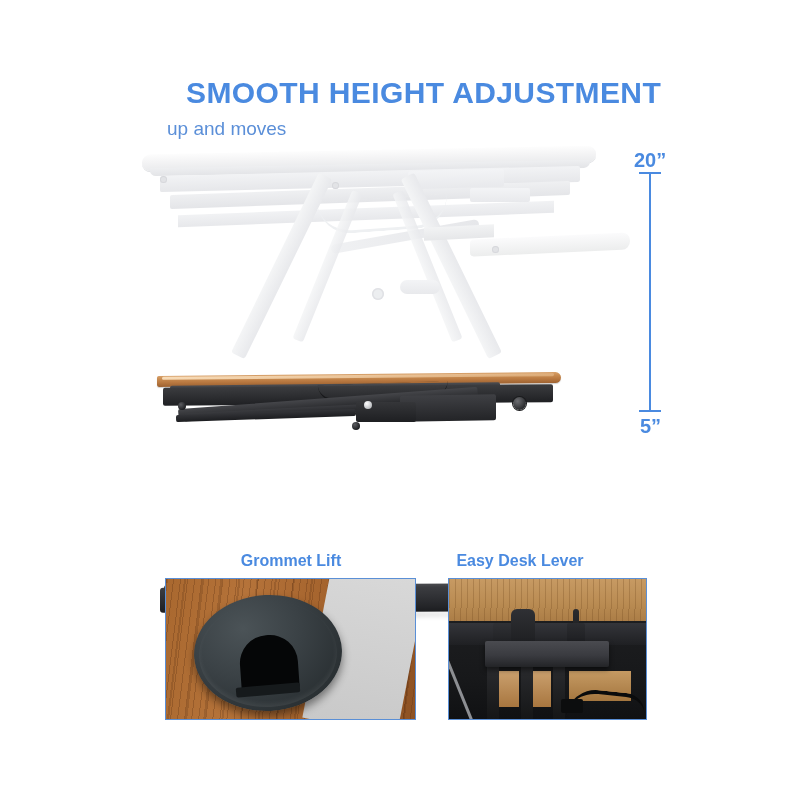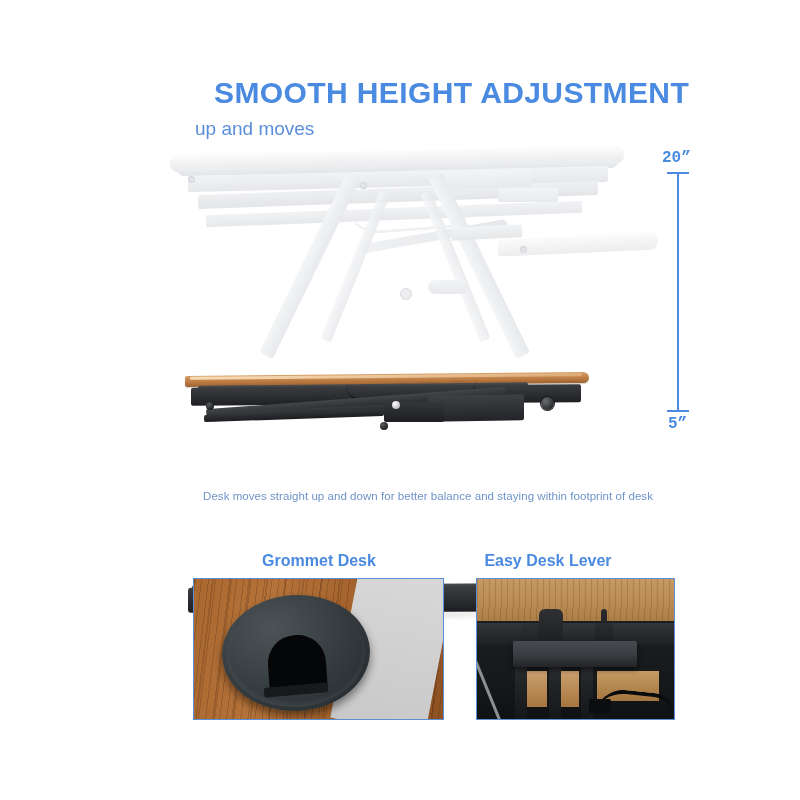--- a/index.html
+++ b/index.html
@@ -13,21 +13,20 @@
     position: relative;
     overflow: hidden;
     font-family: "Liberation Sans", sans-serif;
     -webkit-font-smoothing: antialiased;
   }
 
   .infographic {
     position: absolute;
     inset: 0;
     background: #ffffff;
-    margin-left: 28px;
   }
 
   
   .title {
     position: absolute;
     left: 186px;
     top: 76px;
     font-size: 30px;
     font-weight: bold;
     letter-spacing: 0.4px;
@@ -385,25 +384,24 @@
     position: absolute;
     left: 19px;
     width: 22px;
     height: 2px;
     background: #4a8ae0;
   }
   .dim-cap-top { top: 32px; }
   .dim-cap-bot { top: 270px; }
   .dim-label {
     position: absolute;
-    font-size: 16px;
+    font-size: 20px;
     font-weight: bold;
     color: #4a8ae0;
     white-space: nowrap;
-    font-family: Liberation Mono, monospace;
   }
   .dim-label-top { left: 14px; top: 9px; }
   .dim-label-bot { left: 20px; top: 275px; }
 
   
   .caption {
     position: absolute;
     left: 0;
     top: 490px;
     width: 800px;
@@ -664,26 +662,25 @@
   </div>
 
   <div class="dim">
     <div class="dim-label dim-label-top">20”</div>
     <div class="dim-cap dim-cap-top"></div>
     <div class="dim-line"></div>
     <div class="dim-cap dim-cap-bot"></div>
     <div class="dim-label dim-label-bot">5”</div>
   </div>
 
-  <div class="caption">Desk moves straight up and down for better balance and staying within footprint of desk</div>
 
   <div class="panels">
 
     <div class="panel panel-1">
-      <div class="panel-label">Grommet Desk</div>
+      <div class="panel-label">Grommet Lift</div>
       <div class="panel-photo">
         <div class="wood-bg"></div>
         <div class="wood-gray-corner"></div>
         <div class="grommet"></div>
         <div class="grommet-rim"></div>
         <div class="grommet-hole"></div>
         <div class="grommet-slot"></div>
       </div>
     </div>
 

